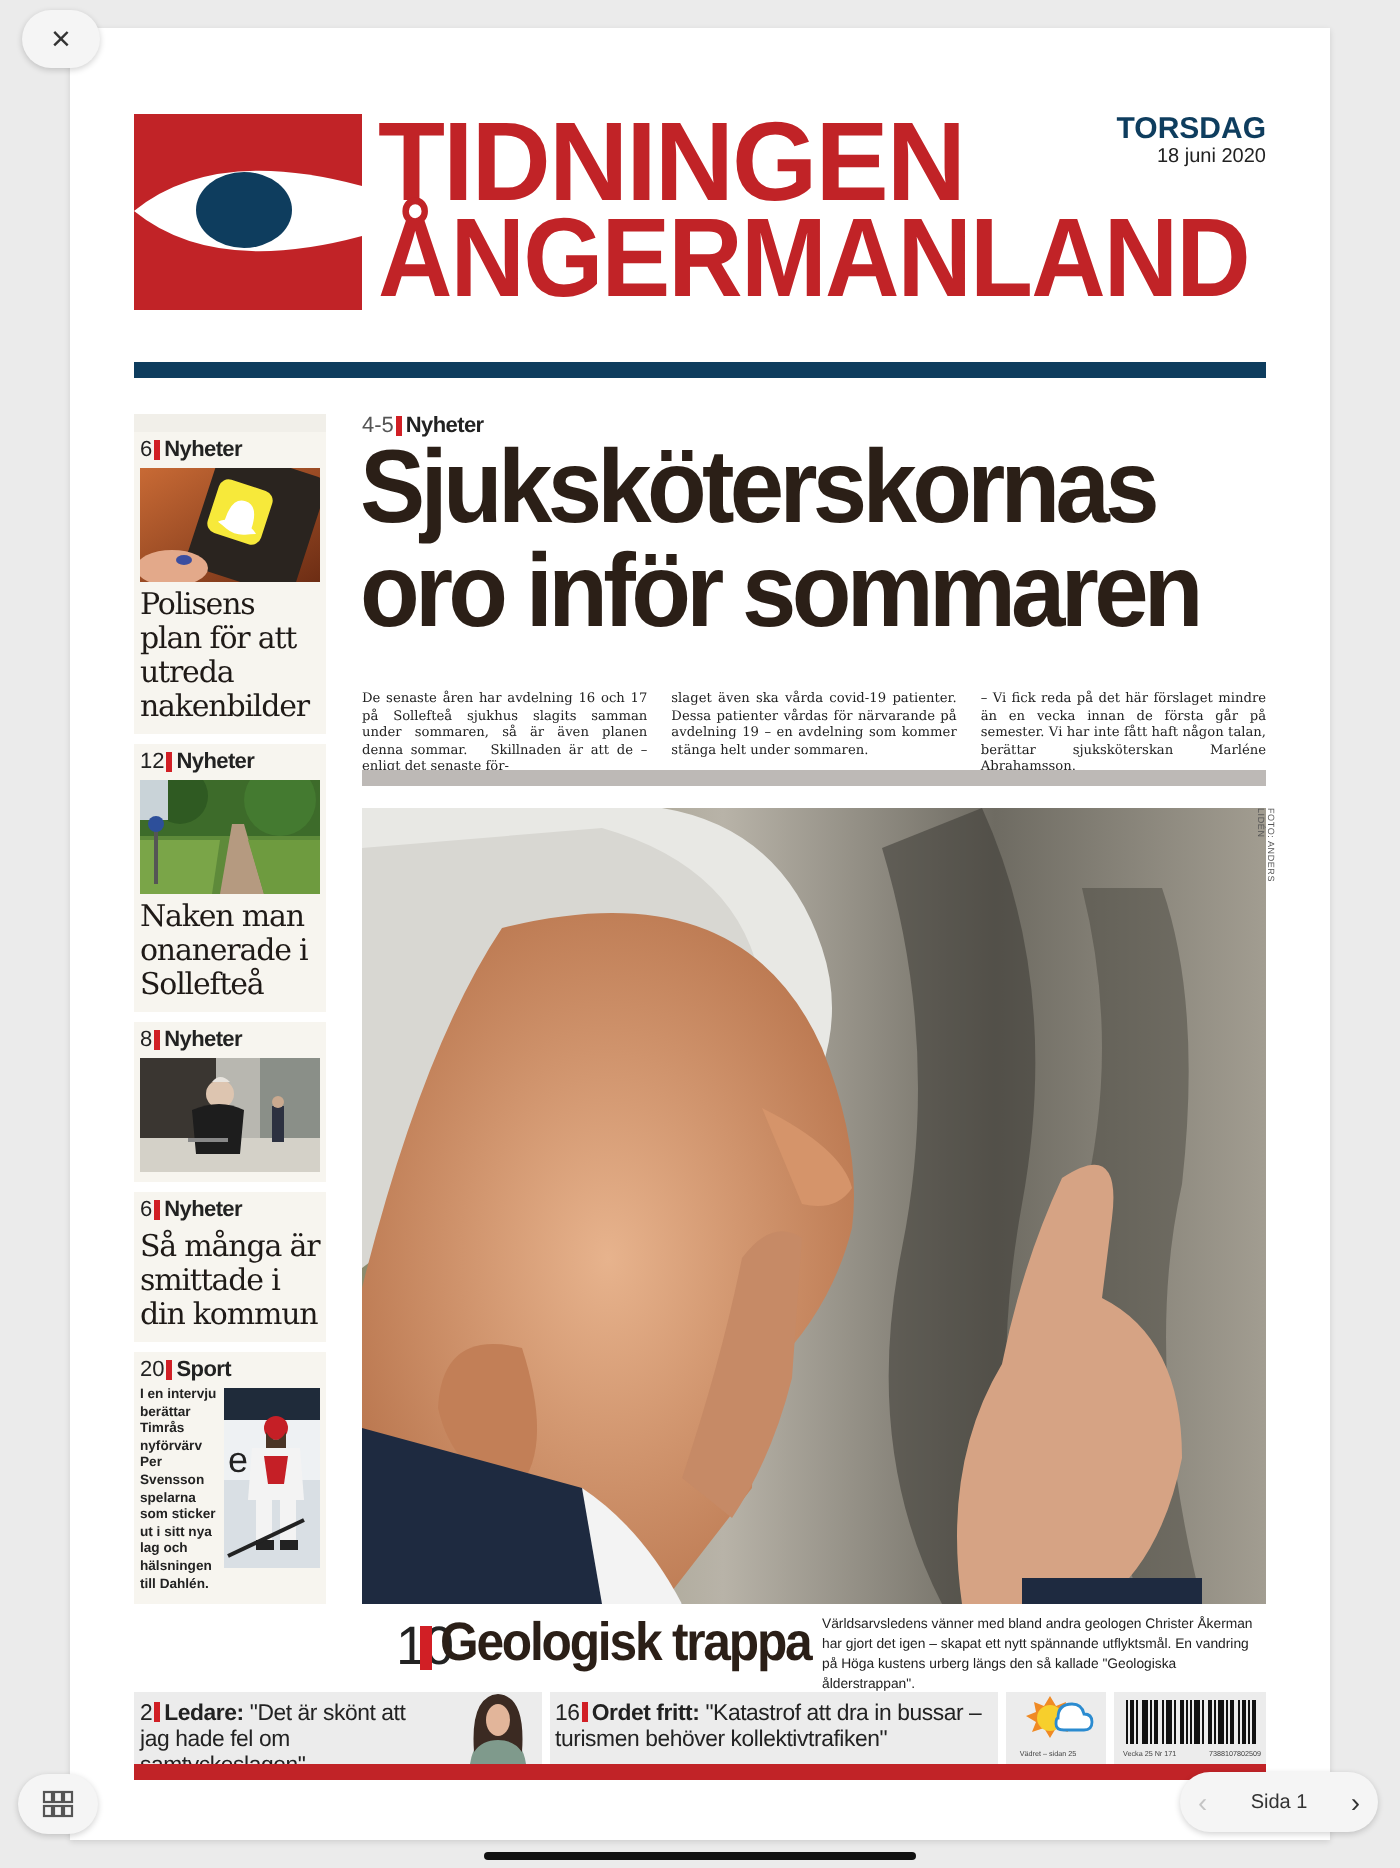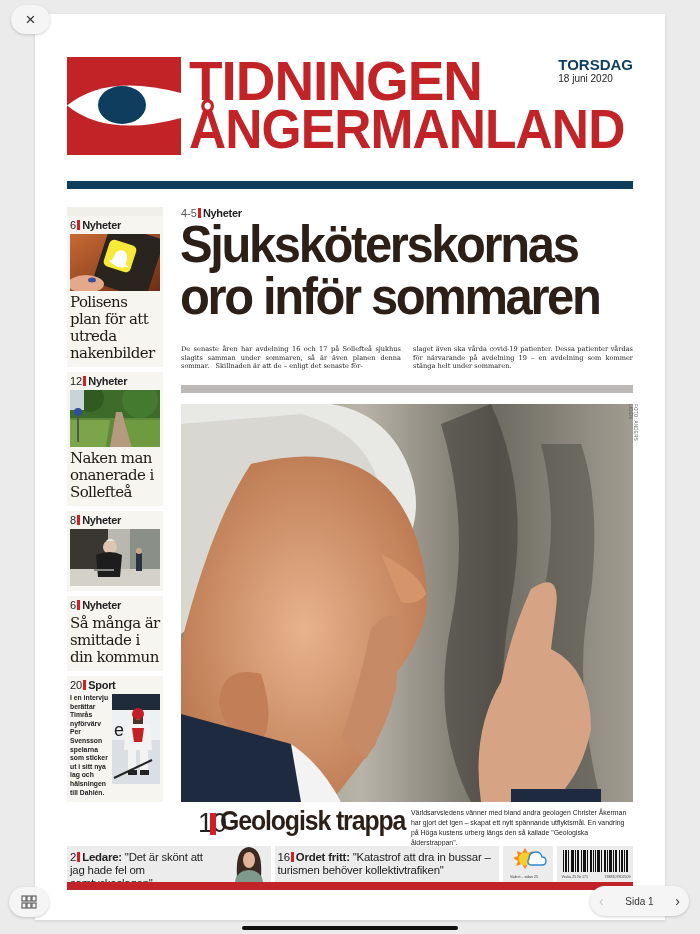--- a/index.html
+++ b/index.html
@@ -15,21 +15,21 @@
   .pager .arrow.disabled { color: #c5c5c5; }
   .home-indicator { position: absolute; left: 242px; top: 926px; width: 216px; height: 4px; border-radius: 2px; background: #111; }
 
   
   .masthead { position: absolute; left: 67px; top: 57px; width: 566px; height: 100px; }
   .logo-box { position: absolute; left: 0; top: 0; width: 114px; height: 98px; background: #c12327; overflow: hidden; }
   .logo-eye { position: absolute; left: 0; top: 22px; width: 114px; height: 53px; }
   .title-line { position: absolute; left: 122px; font-family: "Liberation Sans", sans-serif; font-weight: bold; color: #c12327; letter-spacing: -1px; line-height: 1; transform-origin: left top; }
   .title-1 { top: -4px; font-size: 56px; transform: scaleX(0.98); }
   .title-2 { top: 44px; font-size: 56px; transform: scaleX(0.92); }
-  .dateblock { position: absolute; right: 0; top: 0; }
+  .dateblock { position: absolute; right: 0; top: 0; text-align: right; }
   .dateblock .day { font-weight: bold; color: #0e3d5e; font-size: 15px; letter-spacing: 0; line-height: 16px; }
   .dateblock .date { font-size: 10px; color: #222; line-height: 12px; }
 
   .subline { position: absolute; left: 67px; top: 162px; width: 566px; font-size: 11.2px; color: #222; white-space: nowrap; letter-spacing: -0.1px; }
   .blue-rule { position: absolute; left: 67px; top: 181px; width: 566px; height: 8px; background: #0e3d5e; }
 
   
   .sidebar { position: absolute; left: 67px; top: 207px; width: 96px; }
   .side-top { height: 9px; background: #f1efe9; margin-bottom: 0; }
   .card { background: #f7f5ef; padding: 2px 3px 5px 3px; margin-bottom: 5px; cursor: pointer; }
@@ -214,20 +214,21 @@
 
   <div class="main-kicker kicker">
     <span class="num" style="color:#555">4-5</span>
       <span class="bar"></span>
       <span class="sec">Nyheter</span>
   </div>
   <div class="headline">Sjuksköterskornas oro inför sommaren</div>
   <div class="lead">
     <p>De senaste åren har avdelning 16 och 17 på Sollefteå sjukhus slagits samman under sommaren, så är även planen denna sommar.&nbsp;&nbsp; Skillnaden är att de – enligt det senaste för-</p>
     <p>slaget även ska vårda covid-19 patienter. Dessa patienter vårdas för närvarande på avdelning 19 – en avdelning som kommer stänga helt under sommaren.</p>
+    <p>– Vi fick reda på det här förslaget mindre än en vecka innan de första går på semester. Vi har inte fått haft någon talan, berättar sjuksköterskan Marléne Abrahamsson.</p>
   </div>
   <div class="grey-rule"></div>
 
   <div class="photo">
     <svg width="452" height="398" viewBox="0 0 452 398">
       <defs>
         <linearGradient id="rock" x1="0" y1="0" x2="1" y2="0">
           <stop offset="0" stop-color="#8c8a6c"></stop>
           <stop offset="0.4" stop-color="#b8b3a8"></stop>
           <stop offset="0.7" stop-color="#6e6b62"></stop>

